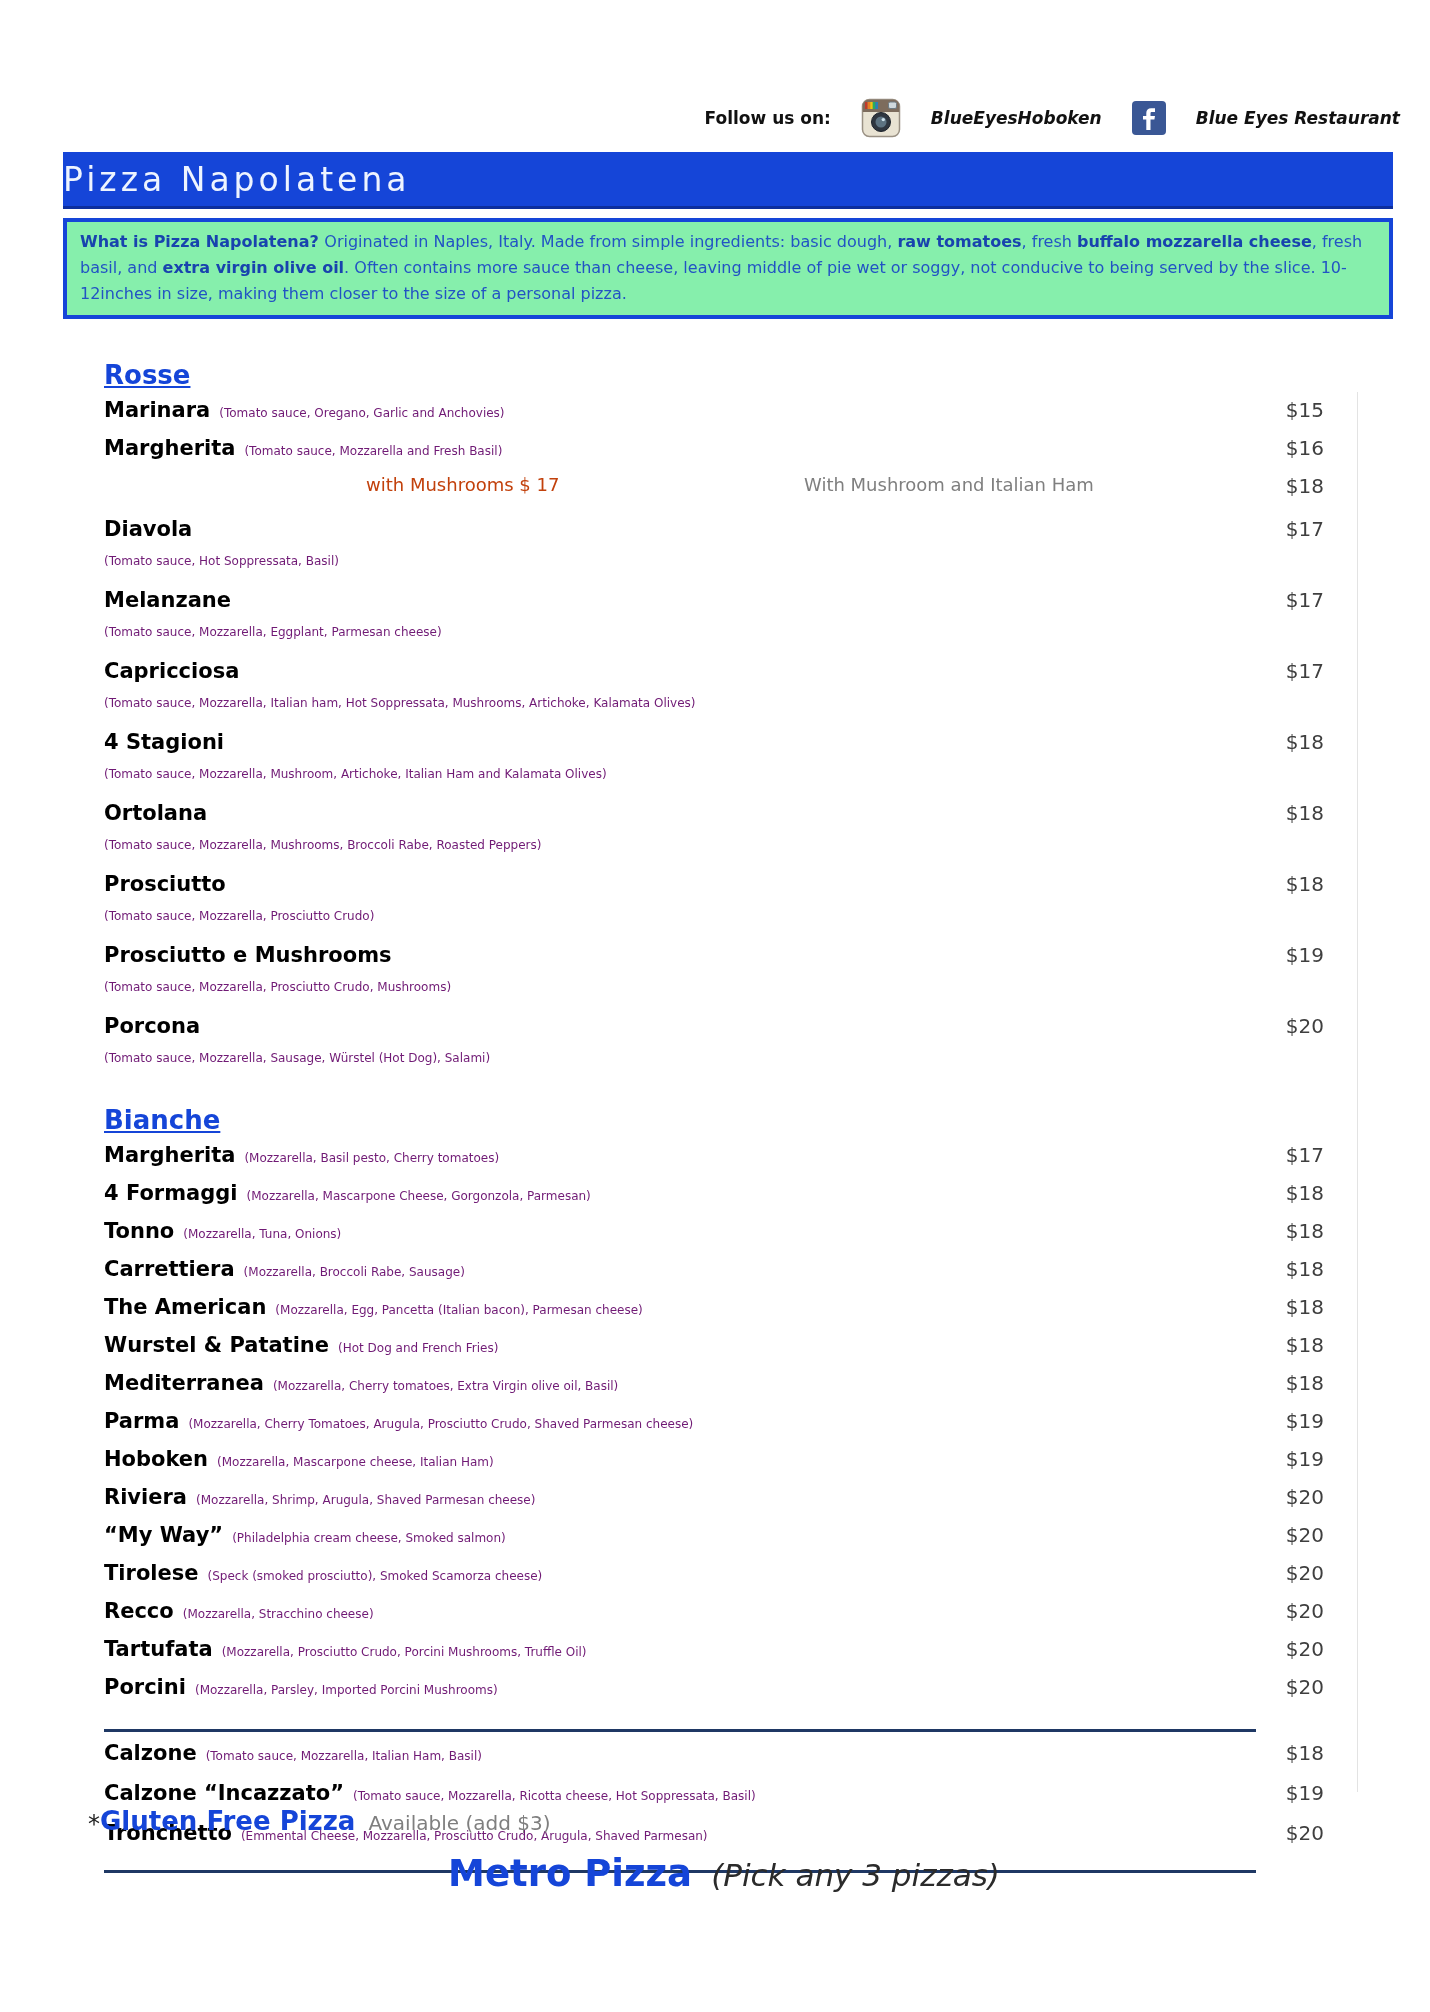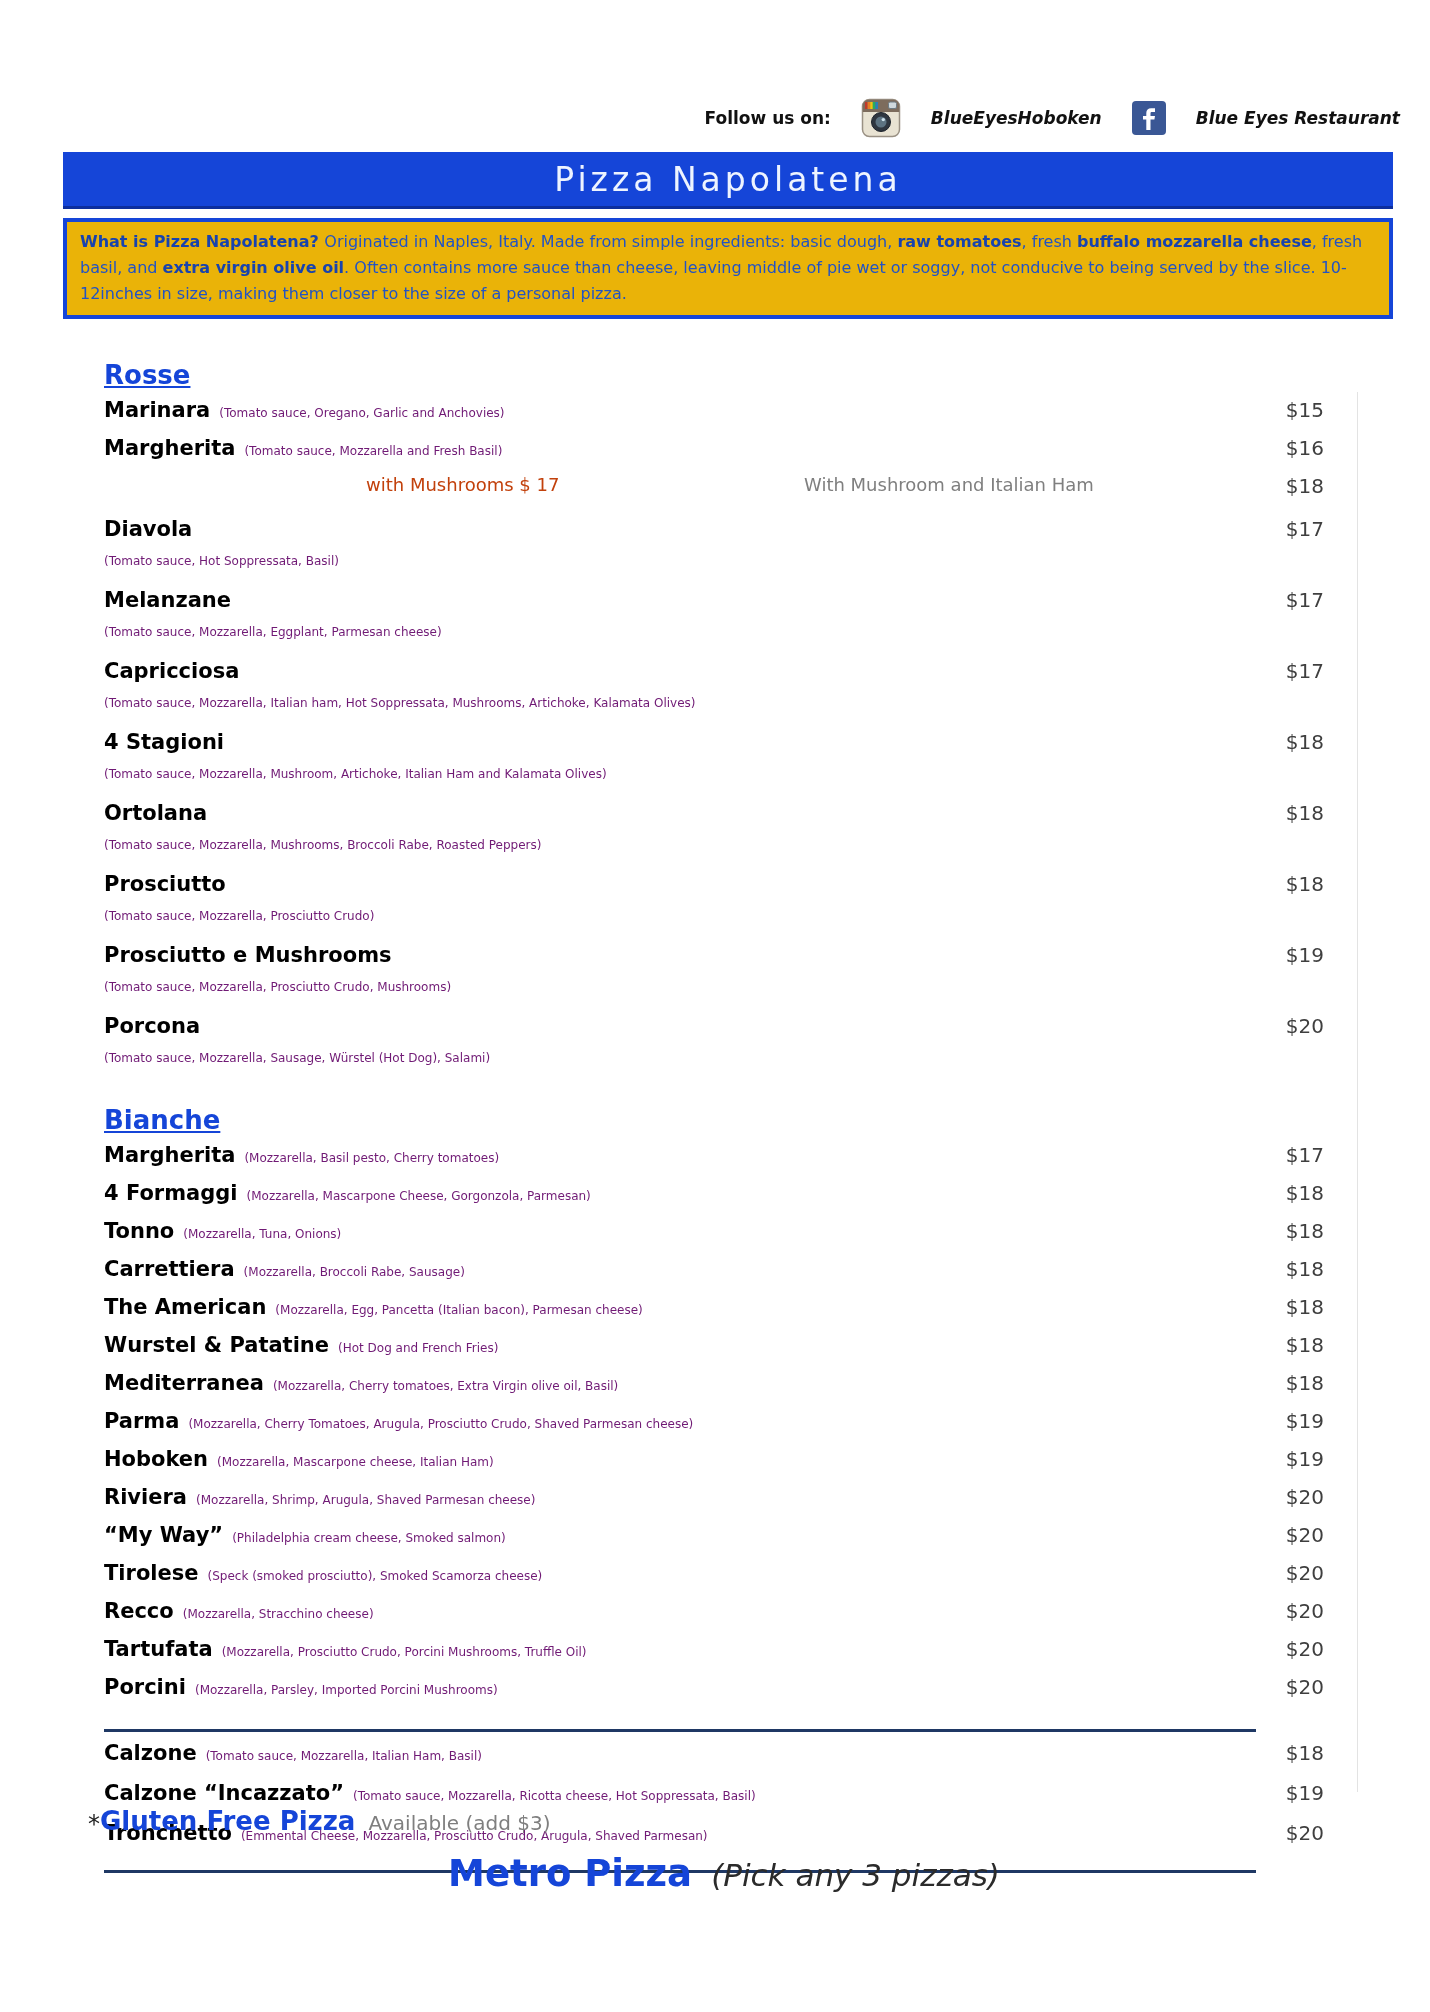--- a/index.html
+++ b/index.html
@@ -18,30 +18,30 @@
     display: flex; align-items: center; gap: 30px;
   }
   .social .label { font-weight: bold; font-size: 17px; color: #111; }
   .social .handle { font-weight: bold; font-style: italic; font-size: 17px; color: #111; }
   .icon-wrap { display: inline-flex; align-items: center; }
 
   
   .titlebar {
     position: absolute; left: 63px; top: 152px; width: 1330px; height: 57px;
     background: #1545d8; border-bottom: 3px solid #0d2f9e;
-    display: flex; align-items: center; justify-content: center;
+    display: flex; align-items: center; justify-content: flex-start;
   }
   .titlebar .t {
     color: #eef4ff; font-size: 33px; letter-spacing: 4px; font-weight: normal;
   }
 
   
   .introbox {
     position: absolute; left: 63px; top: 218px; width: 1330px; height: 101px;
-    border: 4px solid #1545d8; background: #eab308;
+    border: 4px solid #1545d8; background: #86efac;
     padding: 7px 13px; overflow: hidden;
   }
   .introbox p { font-size: 16px; line-height: 1.62; color: #2253c4; }
   .introbox .bold { font-weight: bold; color: #1843ae; }
 
   
   .menu { position: absolute; left: 88px; top: 342px; width: 1252px; }
   .section { margin: 16px; }
   .section-heading {
     display: inline-block;

